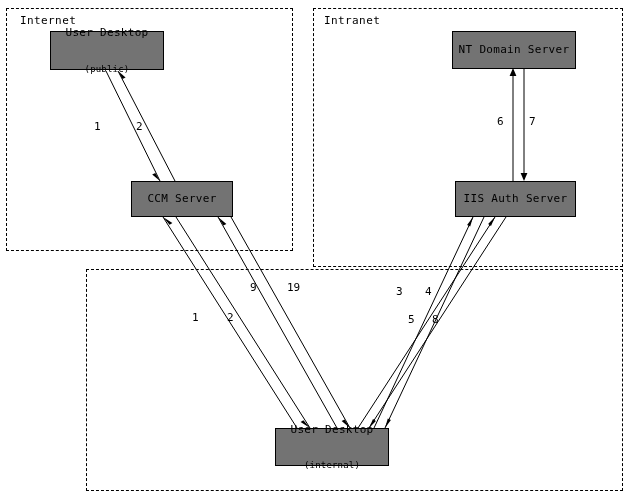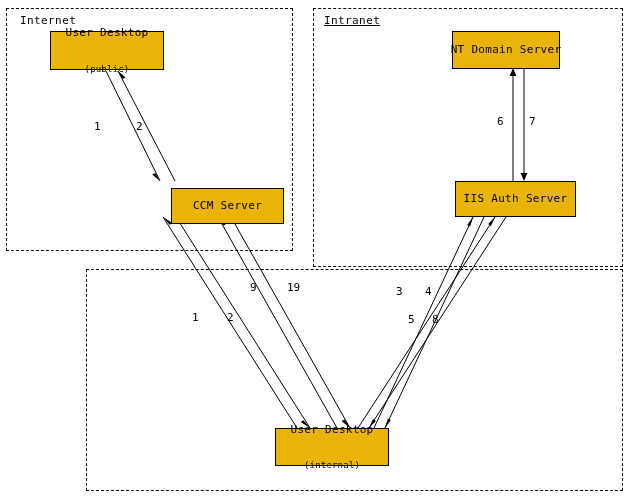--- a/index.html
+++ b/index.html
@@ -22,21 +22,21 @@
     position:absolute;
     font-size:11px;
     color:#000000;
     letter-spacing:0.4px;
     white-space:nowrap;
   }
   
   .node{
     position:absolute;
     border:1.4px solid #000000;
-    background:#eab308;
+    background:#737373;
     box-sizing:border-box;
     display:flex;
     flex-direction:column;
     align-items:center;
     justify-content:center;
     z-index:5;
   }
   .node-title{
     font-size:11px;
     color:#000000;
@@ -77,21 +77,21 @@
 </style>
 </head>
 <body>
 
 <div id="stage">
 
   <div class="zone" style="left:6px;top:8px;width:287px;height:243px;"></div>
   <div class="zone-label" style="left:20px;top:14px;">Internet</div>
 
   <div class="zone" style="left:313px;top:8px;width:310px;height:259px;"></div>
-  <div class="zone-label" style="left:324px;top:14px;text-decoration:underline;">Intranet</div>
+  <div class="zone-label" style="left:324px;top:14px;">Intranet</div>
 
   <div class="zone" style="left:86px;top:269px;width:537px;height:222px;"></div>
 
   <svg id="wires" viewBox="0 0 627 497" preserveAspectRatio="none">
 
     <g>
       <line x1="106" y1="71" x2="160" y2="181"></line>
       <polygon points="160,181 152.2,174.6 155.3,173.1"></polygon>
     </g>
 
@@ -149,25 +149,25 @@
       <line x1="506" y1="217" x2="369" y2="428"></line>
       <polygon points="369,428 375.9,420.9 373.0,419.0"></polygon>
     </g>
   </svg>
 
   <div class="node" style="left:50px;top:31px;width:114px;height:39px;">
     <div class="node-title">User Desktop</div>
     <div class="node-sub">(public)</div>
   </div>
 
-  <div class="node" style="left:131px;top:188px;width:113px;height:36px;margin-left:40px;">
+  <div class="node" style="left:131px;top:181px;width:102px;height:36px;">
     <div class="node-title">CCM Server</div>
   </div>
 
-  <div class="node" style="left:452px;top:31px;width:108px;height:38px;">
+  <div class="node" style="left:452px;top:31px;width:124px;height:38px;">
     <div class="node-title">NT Domain Server</div>
   </div>
 
   <div class="node" style="left:455px;top:181px;width:121px;height:36px;align-items:center;">
     <div class="node-title">IIS Auth Server</div>
   </div>
 
   <div class="node" style="left:275px;top:428px;width:114px;height:38px;">
     <div class="node-title">User Desktop</div>
     <div class="node-sub">(internal)</div>

